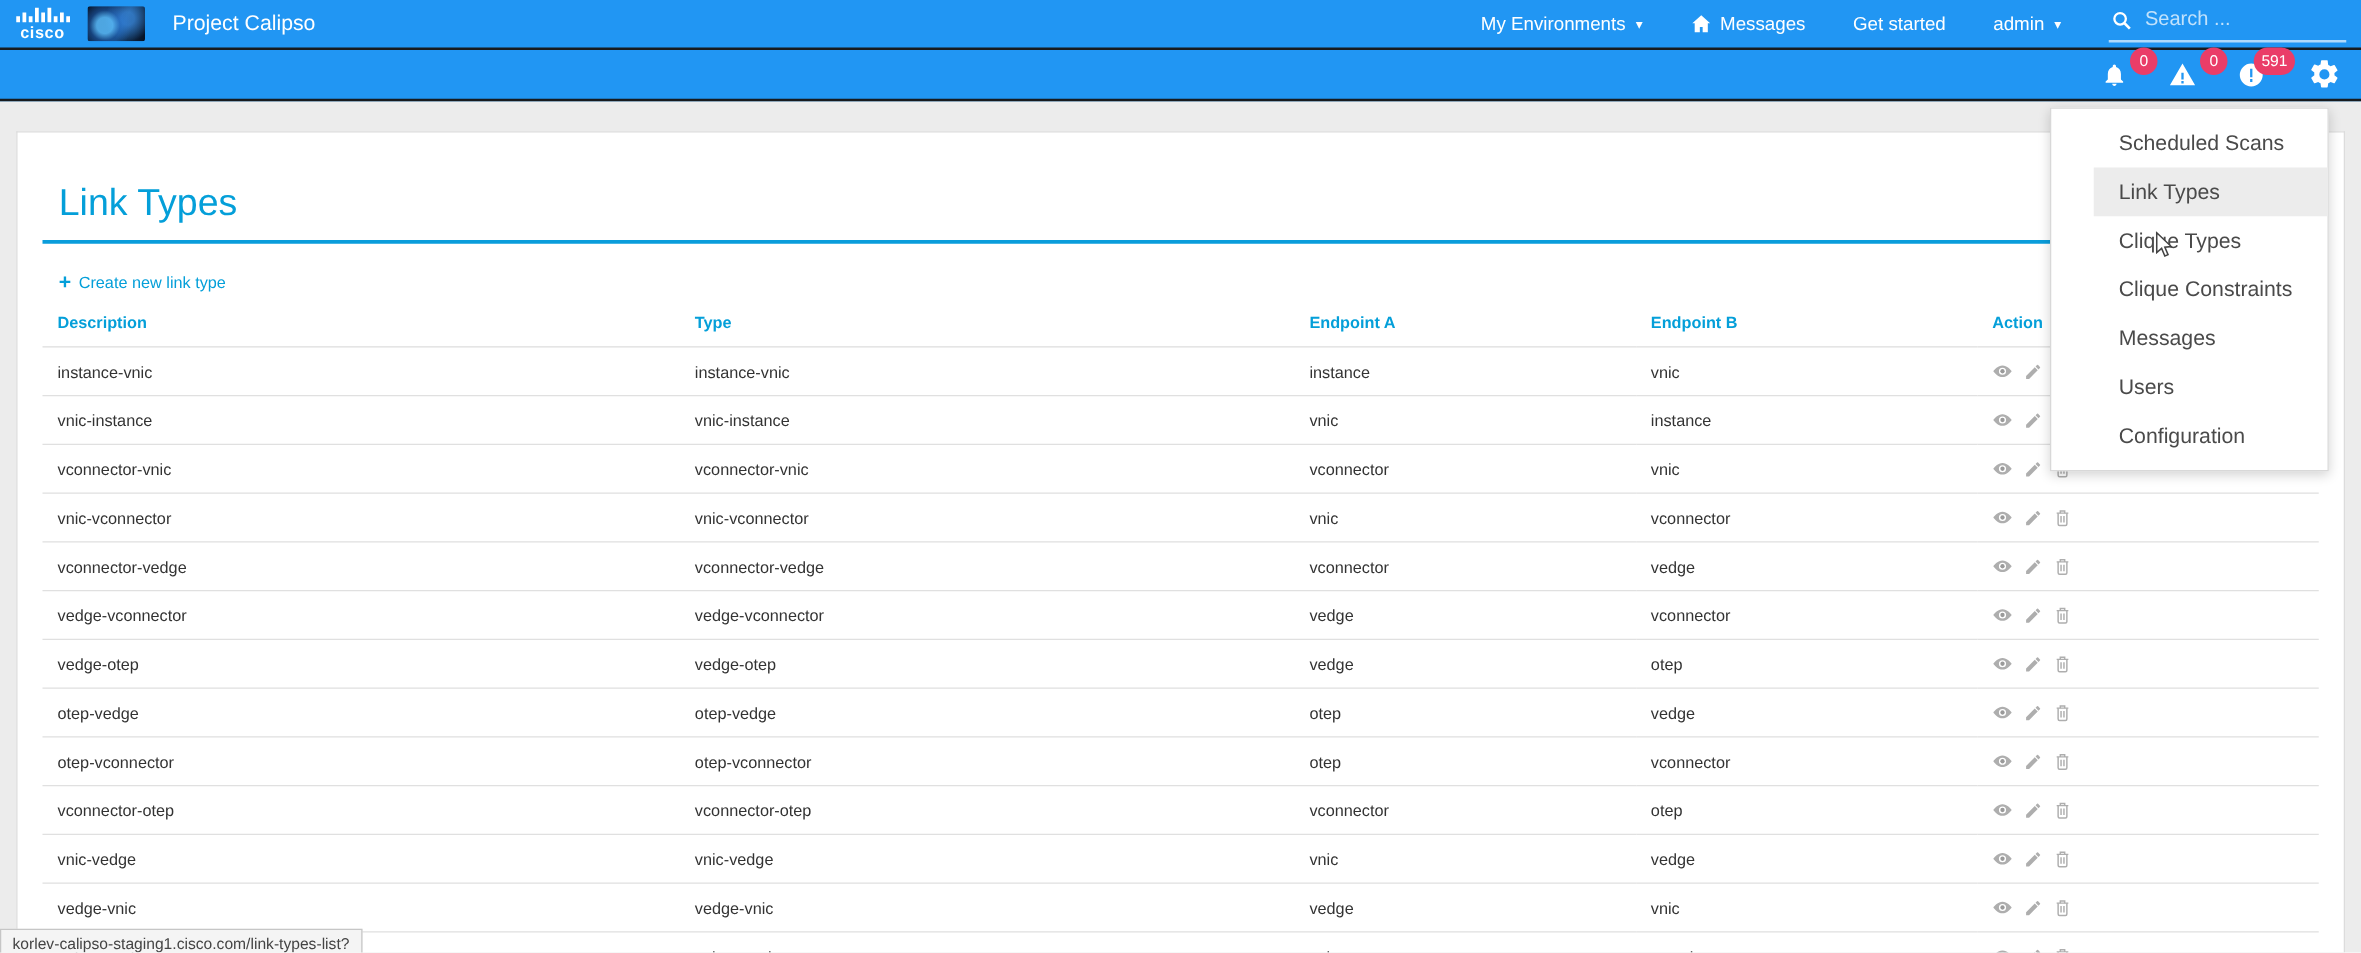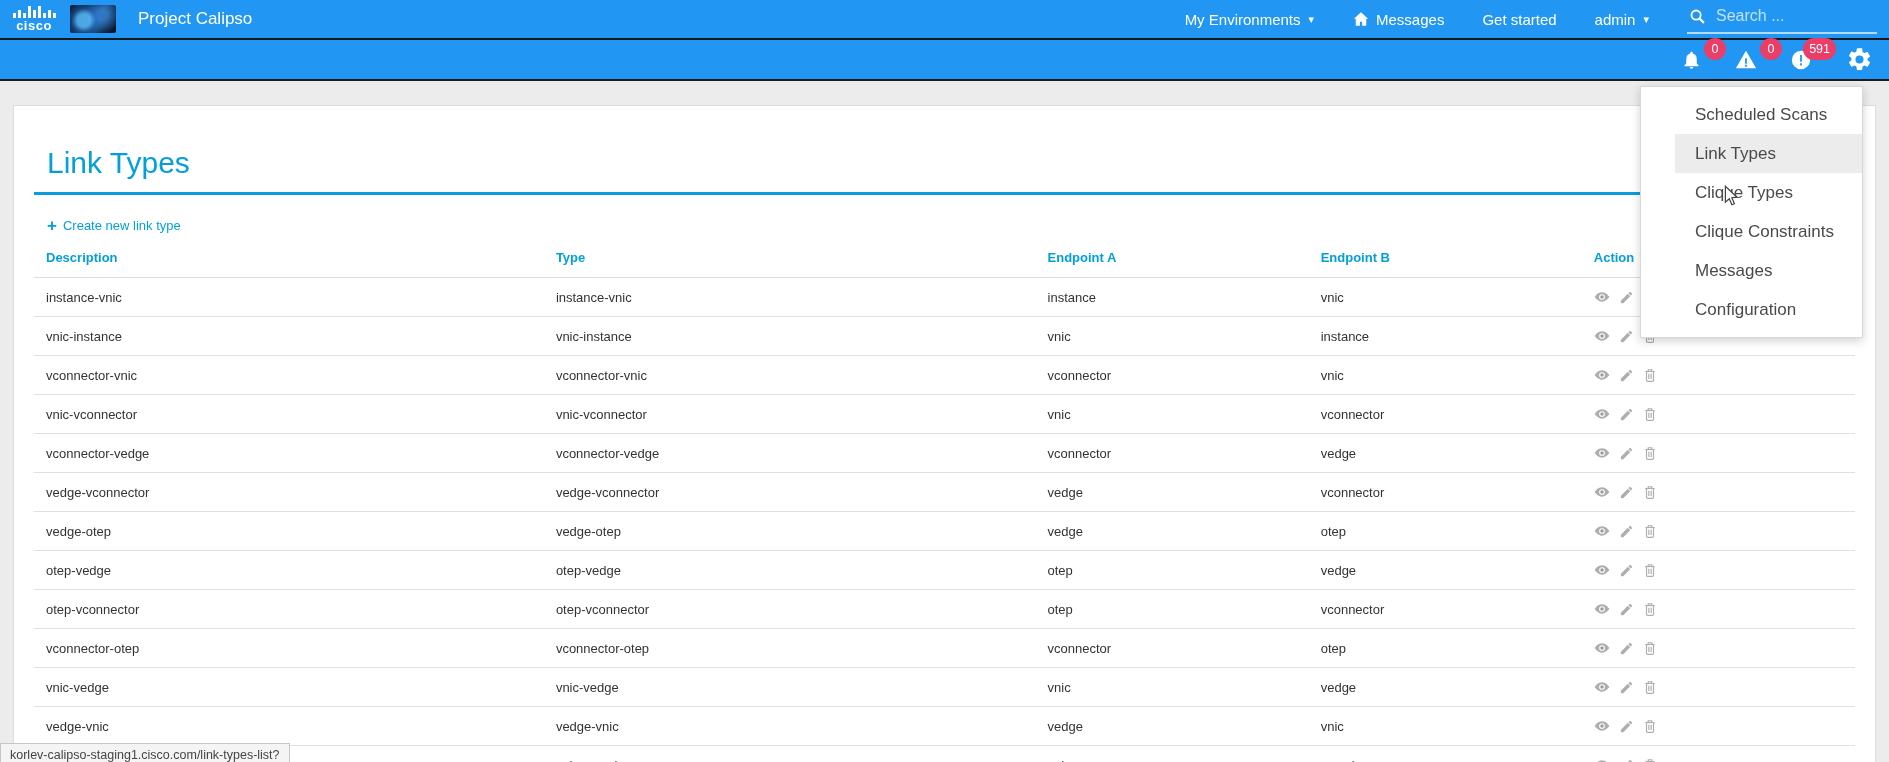--- a/index.html
+++ b/index.html
@@ -596,20 +596,21 @@
       </tbody>
   </table>
 </div>
 
 <div class="settings-menu">
     <div class="menu-item">Scheduled Scans</div>
     <div class="menu-item active">Link Types</div>
     <div class="menu-item">Clique Types</div>
     <div class="menu-item">Clique Constraints</div>
     <div class="menu-item">Messages</div>
+    <div class="menu-item">Users</div>
     <div class="menu-item">Configuration</div>
   </div>
 
 <svg class="mouse-cursor" width="17" height="22" viewBox="0 0 12 18">
   <path d="M1 1 L1 14 L4.2 11.2 L6.3 16.2 L8.4 15.3 L6.3 10.4 L10.5 10 Z" fill="#fff" stroke="#444" stroke-width="1"></path>
 </svg>
 
 <div class="status-bar">korlev-calipso-staging1.cisco.com/link-types-list?</div>
 
 </body></html>

